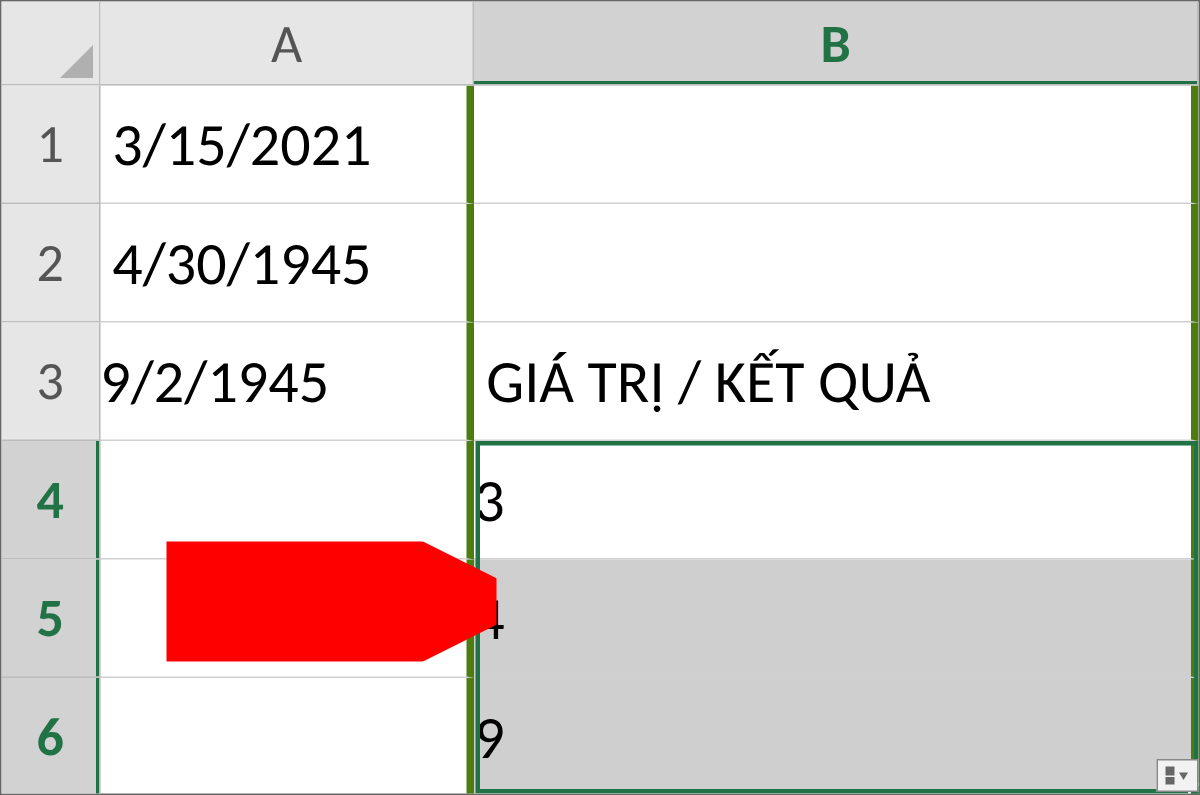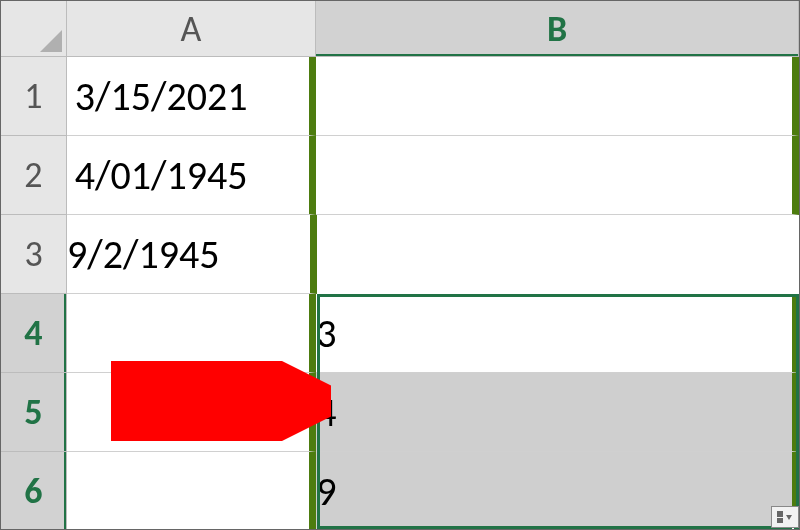--- a/index.html
+++ b/index.html
@@ -9,21 +9,21 @@
     background: #ffffff;
     position: relative;
     border: 1px solid #666;
   }
   .grid {
     position: absolute;
     top: 0; left: 0; right: 0; bottom: 0;
   }
   .row { display: flex; }
   .cell {
-    border-right: 7px solid #4d7c0f;
+    border-right: 5px solid #4d7c0f;
     border-bottom: 1px solid #d0d0d0;
     display: flex;
     align-items: center;
     overflow: hidden;
     white-space: nowrap;
     font-size: 40px;
     color: #000;
   }
   
   .col-h { width: 66px; }
@@ -150,33 +150,36 @@
     <div class="cell col-b left">
       <span></span>
     </div>
   </div>
 
   <div class="row data-row">
     <div class="cell rowhdr col-h">
       <span>2</span>
     </div>
     <div class="cell col-a left">
-      <span>4/01/1945</span>
+      <span>4/30/1945</span>
     </div>
     <div class="cell col-b left">
       <span></span>
     </div>
   </div>
 
   <div class="row data-row">
     <div class="cell rowhdr col-h">
       <span>3</span>
     </div>
     <div class="cell col-a right">
       <span>9/2/1945</span>
+    </div>
+    <div class="cell col-b left">
+      <span>GIÁ TRỊ / KẾT QUẢ</span>
     </div>
   </div>
 
   <div class="row data-row">
     <div class="cell rowhdr col-h sel-row">
       <span>4</span>
     </div>
     <div class="cell col-a left">
       <span></span>
     </div>

